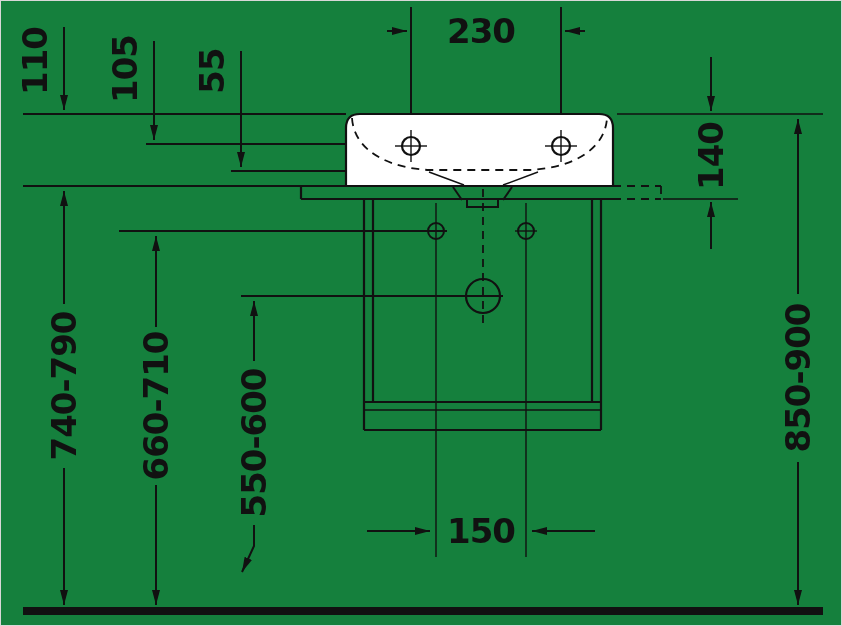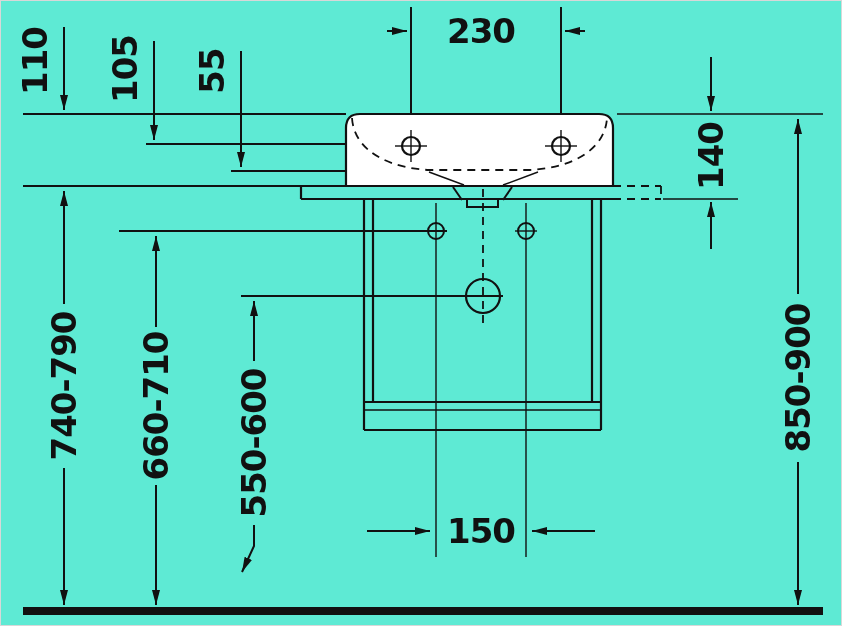--- a/index.html
+++ b/index.html
@@ -1,17 +1,17 @@
 <!DOCTYPE html>
 <html><head>
 <meta charset="utf-8">
 <style>
   html,body{margin:0;padding:0;background:#f3f3f3;}
   .frame{
-    width:842px;height:626px;box-sizing:border-box;background:#5eead4;
+    width:842px;height:626px;box-sizing:border-box;background:#15803d;
     border:1px solid #d8d8d8;position:relative;margin:0 auto;
     font-family:"DejaVu Sans","Liberation Sans",sans-serif;
   }
   svg{display:block;}
   svg text{
     font-family:"DejaVu Sans","Liberation Sans",sans-serif;
     font-weight:700;font-size:34px;fill:#111111;
     text-anchor:middle;letter-spacing:-1px;
   }
   .ln{stroke:#111111;stroke-width:2.2;fill:none;stroke-linecap:butt;}

